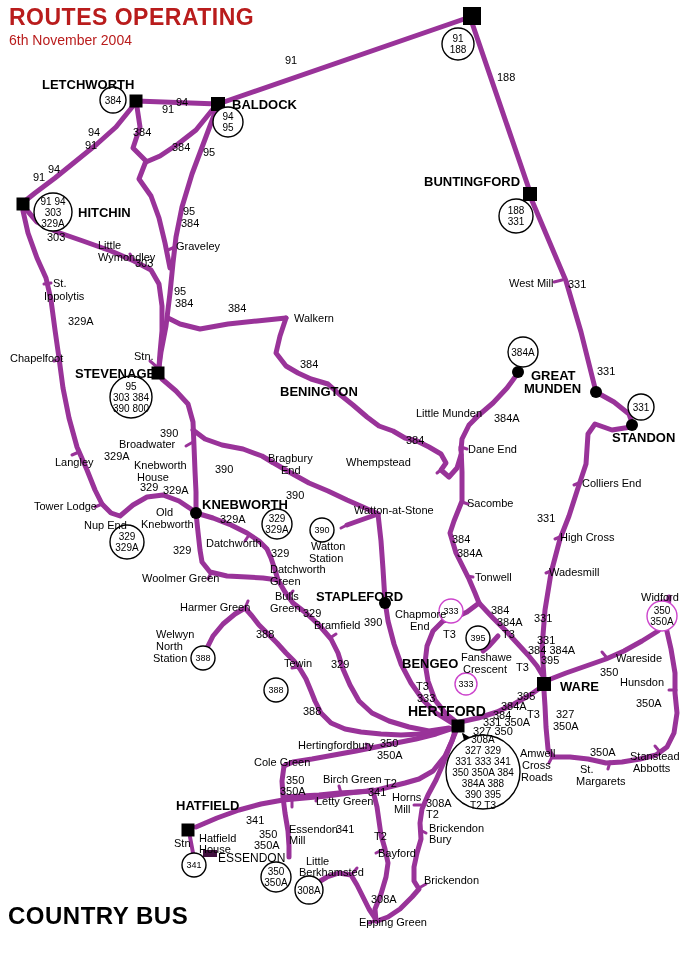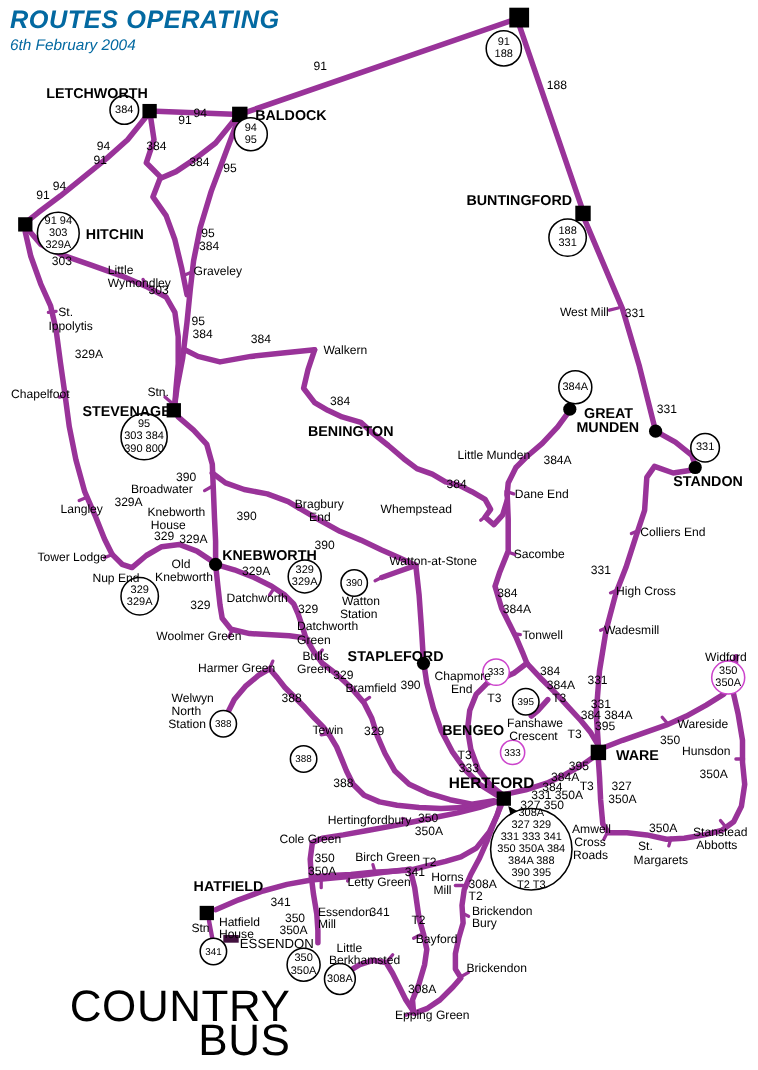--- a/index.html
+++ b/index.html
@@ -1,37 +1,37 @@
 <!DOCTYPE html>
 <html><head>
 <meta charset="utf-8">
 <style>
   html,body{margin:0;padding:0;}
   body{
     width:689px;height:973px;position:relative;overflow:hidden;
     background:#ffffff;
     font-family:"Liberation Sans", sans-serif;
   }
-  #map-title{position:absolute;left:9px;top:4px;color:#0369a1;font-style:italic;}
+  #map-title{position:absolute;left:9px;top:4px;color:#b91c1c;}
   #map-title .t1{font-size:23px;font-weight:bold;letter-spacing:0.5px;}
   #map-title .t2{font-size:15.5px;font-weight:bold;margin-top:1px;}
   #map-title .t3{font-size:14px;margin-top:1px;}
   #map-footer{
-    position:absolute;left:8px;top:900px;width:256px;text-align:right;
-    font-size:40px;font-weight:normal;line-height:31px;color:#000;letter-spacing:0.5px;
+    position:absolute;left:8px;top:900px;width:256px;text-align:left;
+    font-size:24px;font-weight:bold;line-height:31px;color:#000;letter-spacing:0.5px;
   }
   svg{position:absolute;left:0;top:0;}
   svg text{font-family:"Liberation Sans", sans-serif;}
 </style>
 </head>
 <body>
 
 <div id="map-title">
   <div class="t1">ROUTES OPERATING</div>
-  <div class="t3">6th February 2004</div>
+  <div class="t3">6th November 2004</div>
 </div>
 
 <svg id="map" width="689" height="973" viewBox="0 0 689 973">
   <defs>
     <marker id="ah" markerWidth="8" markerHeight="8" refX="6" refY="3" orient="auto">
       <path d="M0,0 L7,3 L0,6 z" fill="#000000"></path>
     </marker>
   </defs>
 <polyline points="218,104 470,17" fill="none" stroke="#993399" stroke-width="5" stroke-linecap="round" stroke-linejoin="round"></polyline>
     <polyline points="470,17 530,192" fill="none" stroke="#993399" stroke-width="5" stroke-linecap="round" stroke-linejoin="round"></polyline>

